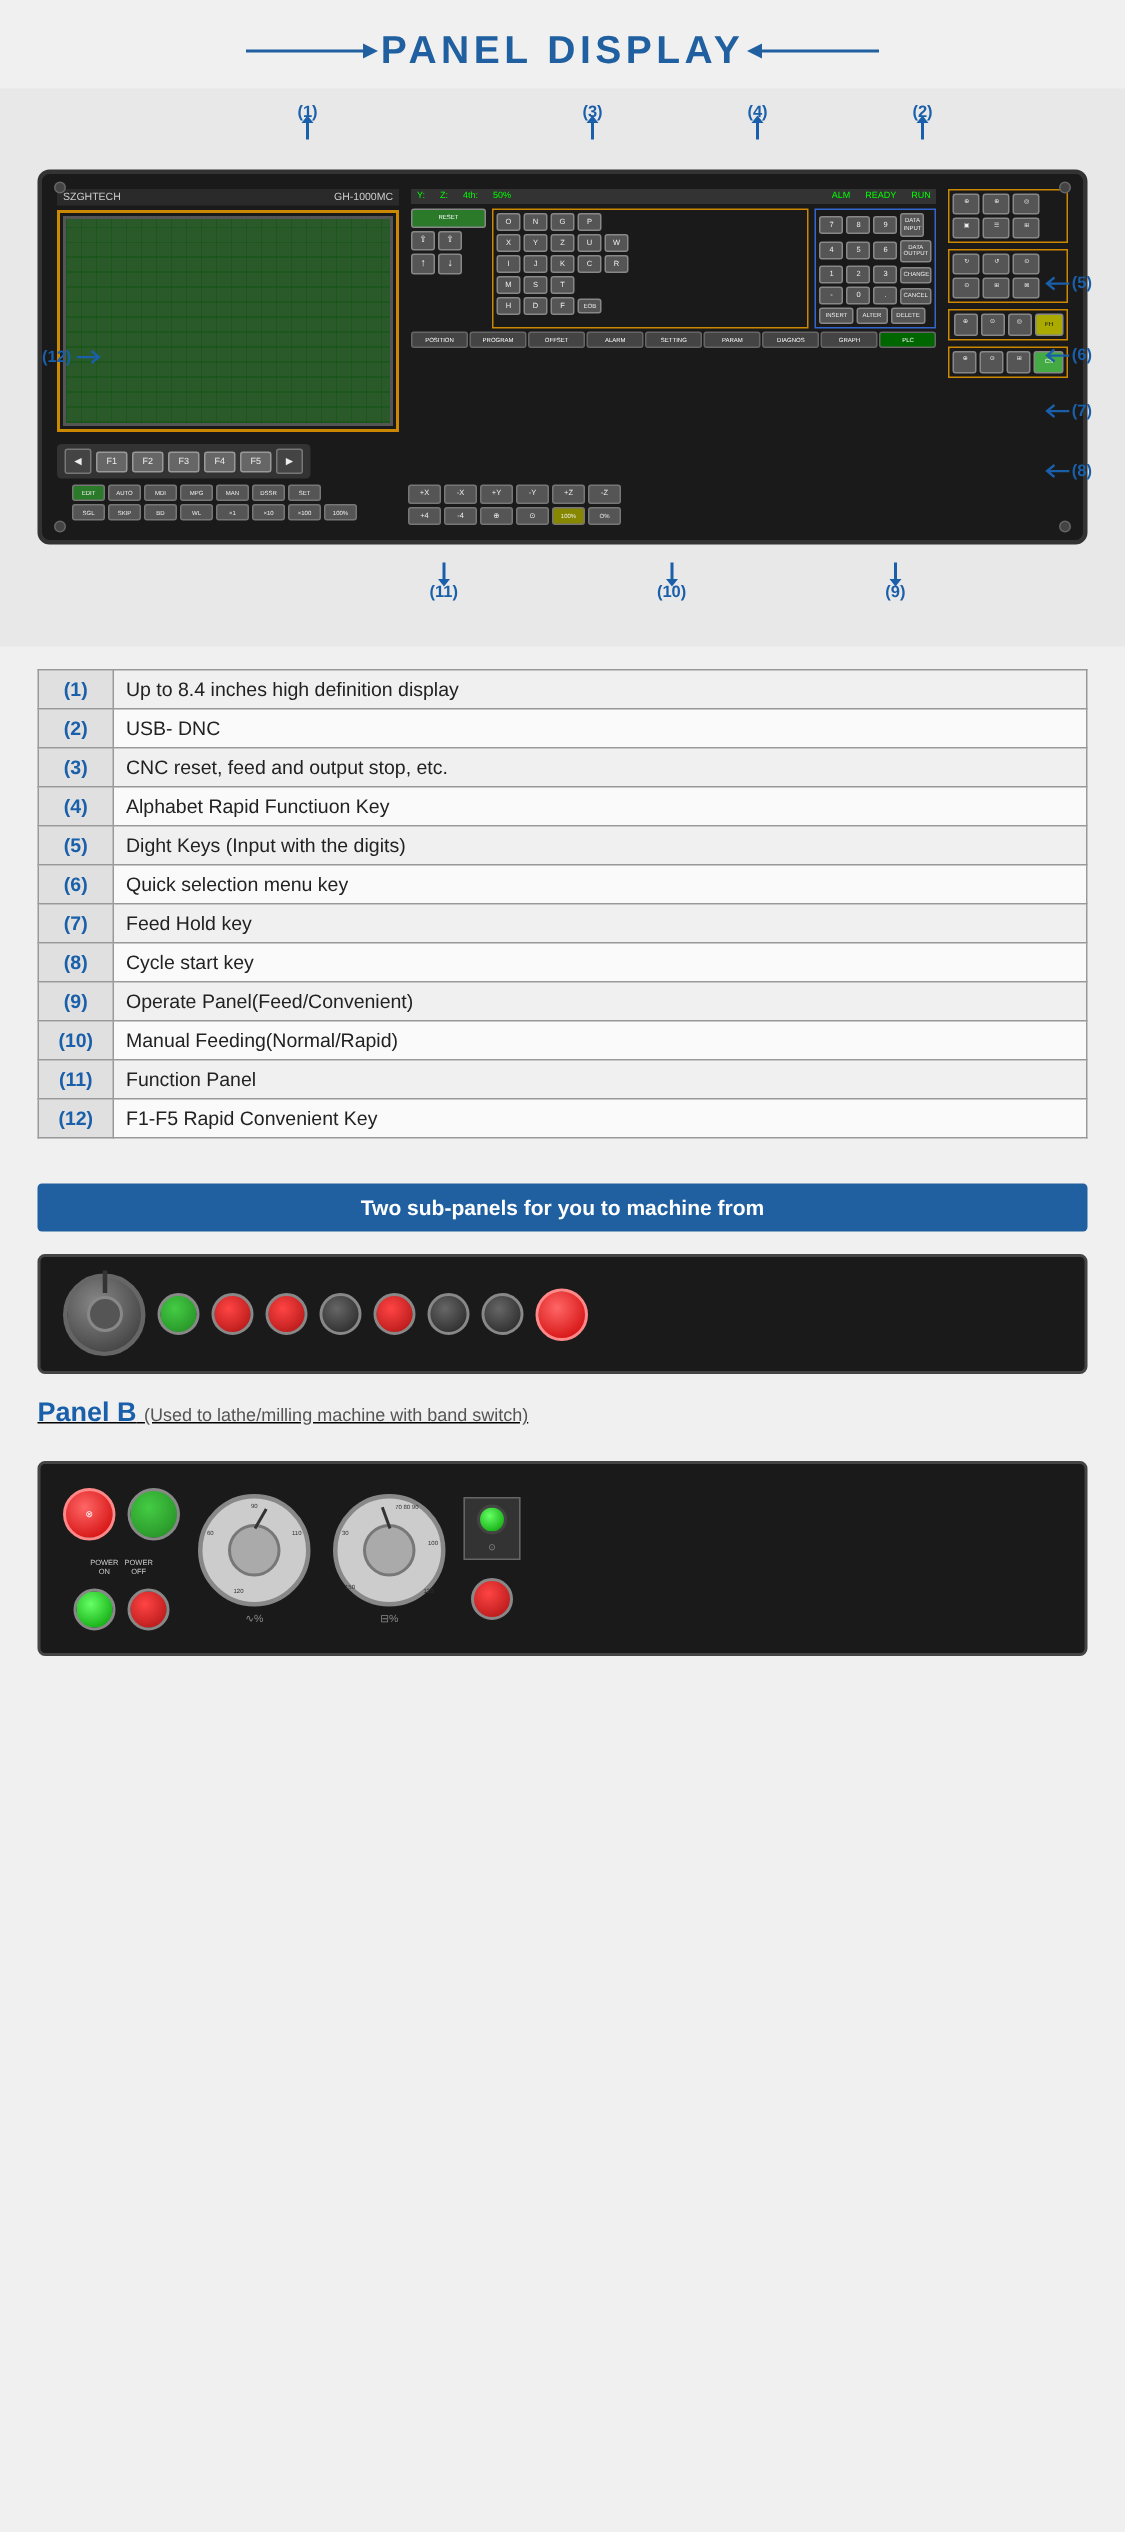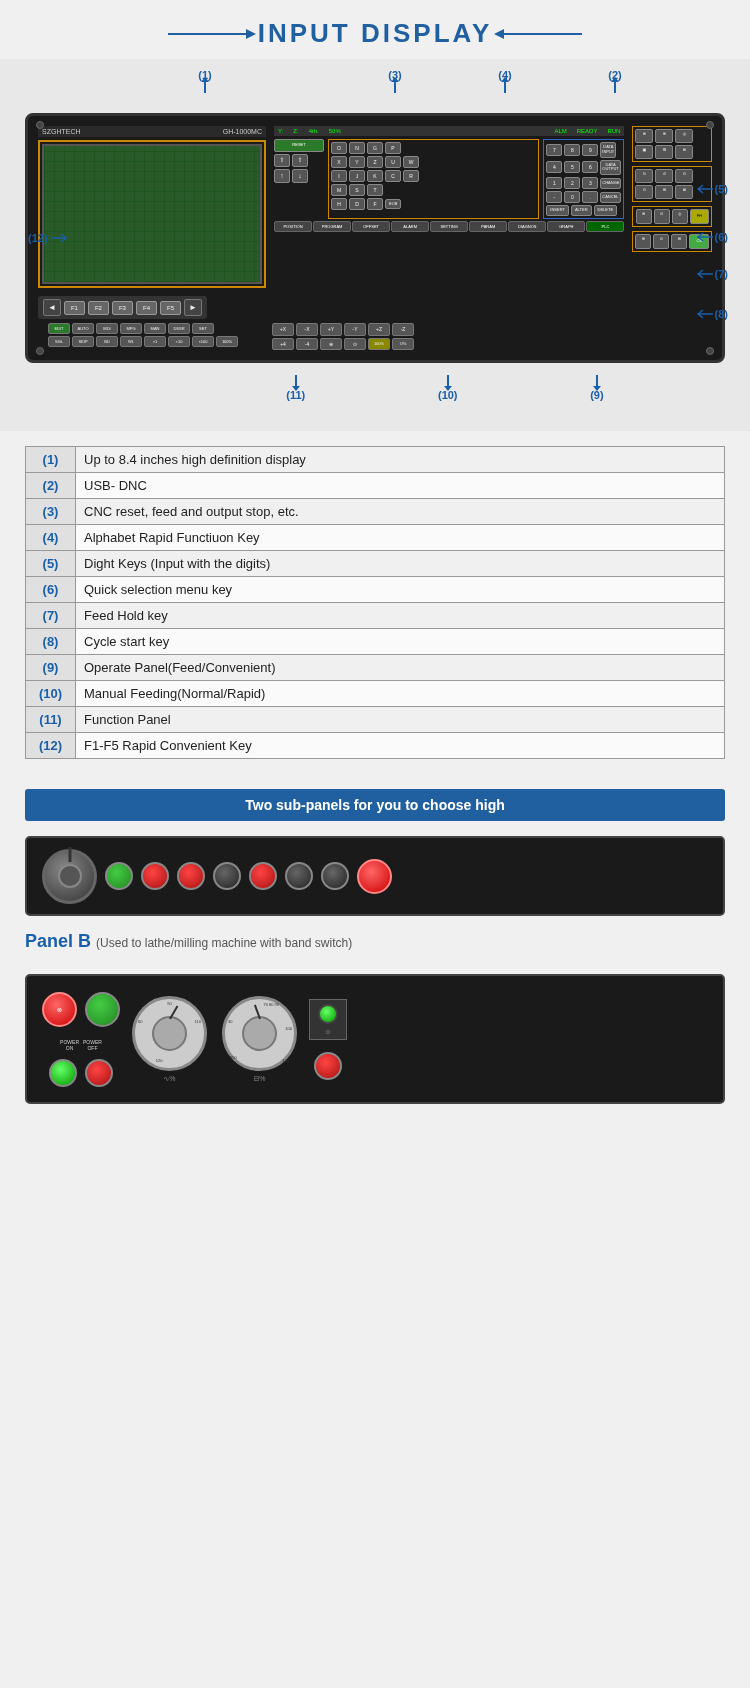--- a/index.html
+++ b/index.html
@@ -539,21 +539,21 @@
       background: #006600;
       color: #fff;
     }
   </style>
 </head>
 <body>
 
 <div class="page-header">
   <div class="title-decoration">
     <div class="title-line"></div>
-    <span class="panel-display-title">INPUT DISPLAY</span>
+    <span class="panel-display-title">PANEL DISPLAY</span>
     <div class="title-line title-line-right"></div>
   </div>
 </div>
 
 <div class="panel-image-area">
 
   <div style="display:flex; justify-content:space-around; padding: 0 60px 0 130px; margin-bottom:4px;">
     <div class="top-annotation">
       <span>(1)</span>
       <div class="top-arrow"></div>
@@ -920,21 +920,21 @@
         </tr>
         <tr>
           <td>(12)</td>
           <td>F1-F5 Rapid Convenient Key</td>
         </tr>
       </tbody>
   </table>
 </div>
 
 <div class="sub-panels-section">
-  <div class="sub-panels-banner">Two sub-panels for you to choose high</div>
+  <div class="sub-panels-banner">Two sub-panels for you to machine from</div>
 
   <div style="margin-bottom:15px;">
     <div class="panel-a-image">
 
       <div class="mpg-wheel">
         <div style="position:absolute;top:-5px;left:50%;transform:translateX(-50%);width:3px;height:15px;background:#333;"></div>
       </div>
 
       <div class="button-group-a">
         <div class="btn-circle btn-sm btn-green-dark"></div>
@@ -943,21 +943,21 @@
         <div class="btn-circle btn-sm btn-black"></div>
         <div class="btn-circle btn-sm btn-red"></div>
         <div class="btn-circle btn-sm btn-black"></div>
         <div class="btn-circle btn-sm btn-black"></div>
         <div class="btn-circle btn-md btn-red-large"></div>
       </div>
     </div>
   </div>
 
   <div>
-    <div style="margin-bottom:22px;">
+    <div style="margin-bottom:22px;text-decoration:underline;">
       <span class="panel-label">
         <span>Panel B</span>
       </span>
       <span class="panel-sublabel">(Used to lathe/milling machine with band switch)</span>
     </div>
     <div class="panel-b-image">
 
       <div class="panel-b-left">
         <div class="btn-row">
           <div class="btn-circle btn-md btn-red-large">

